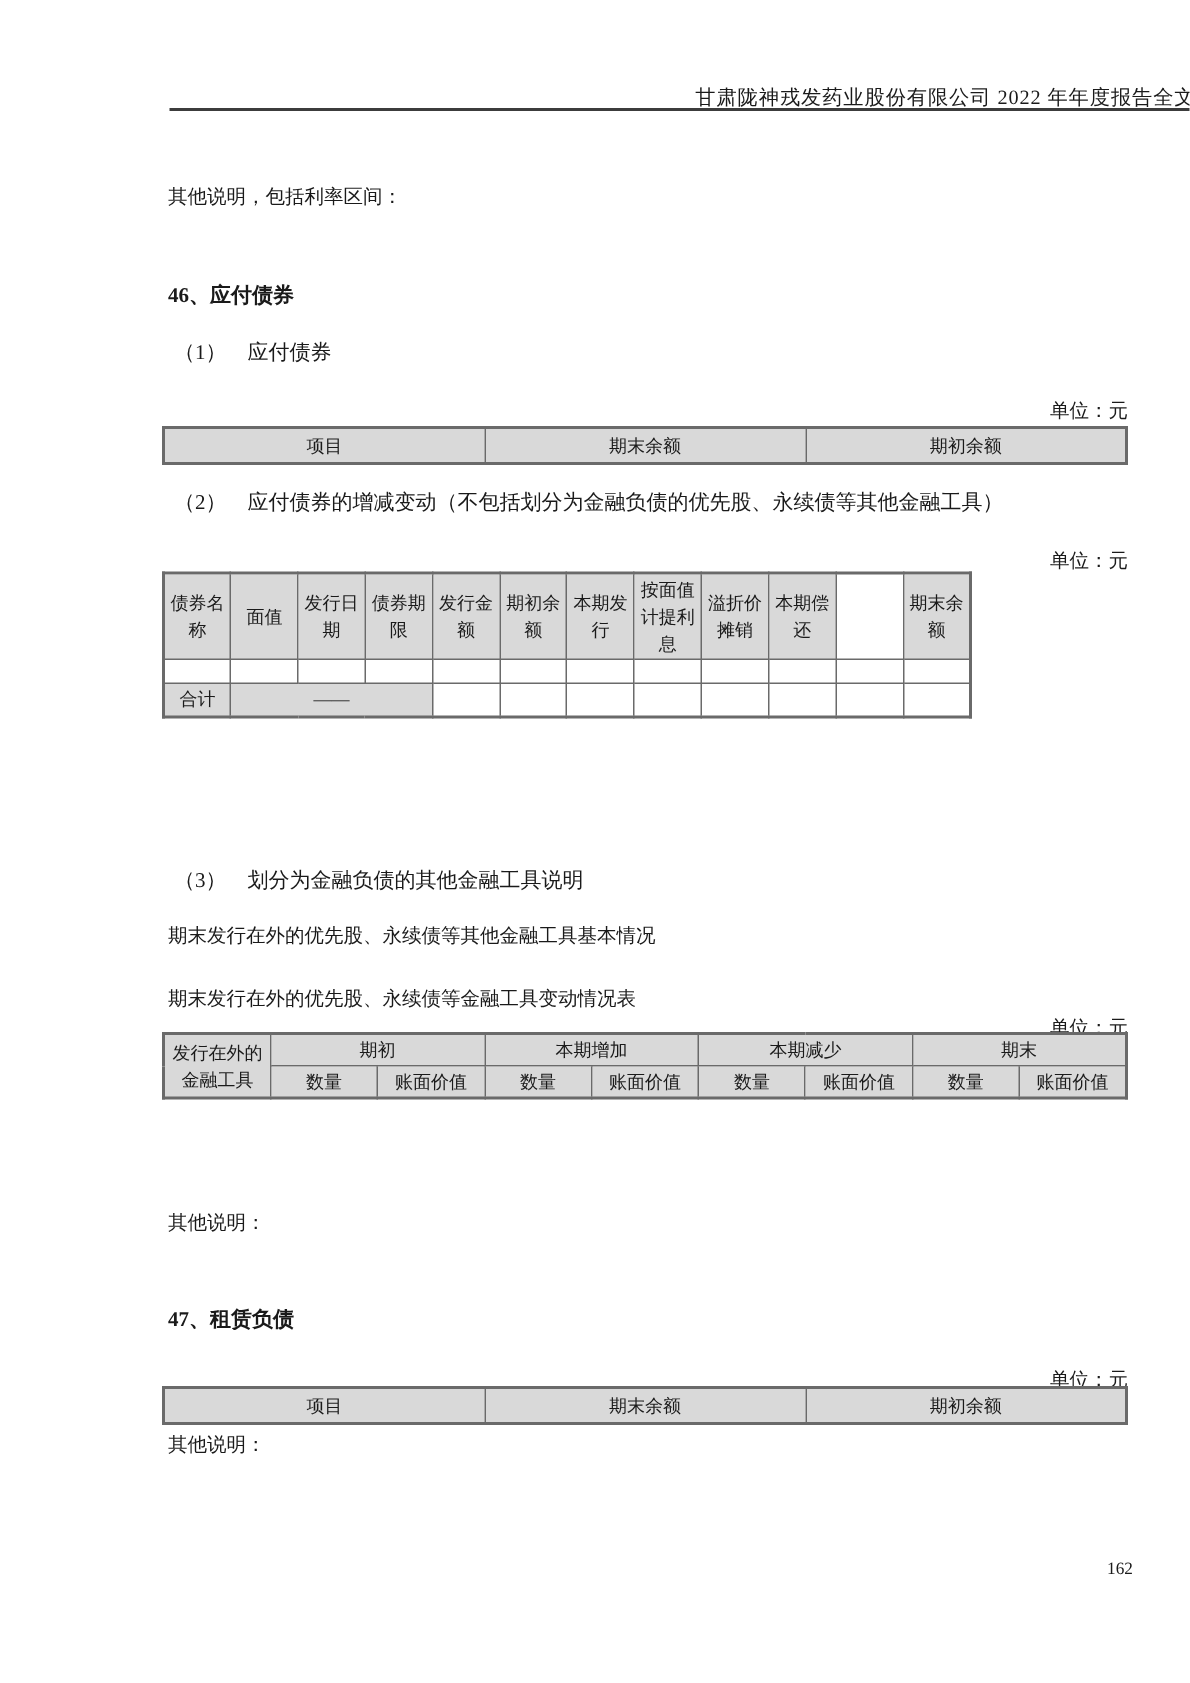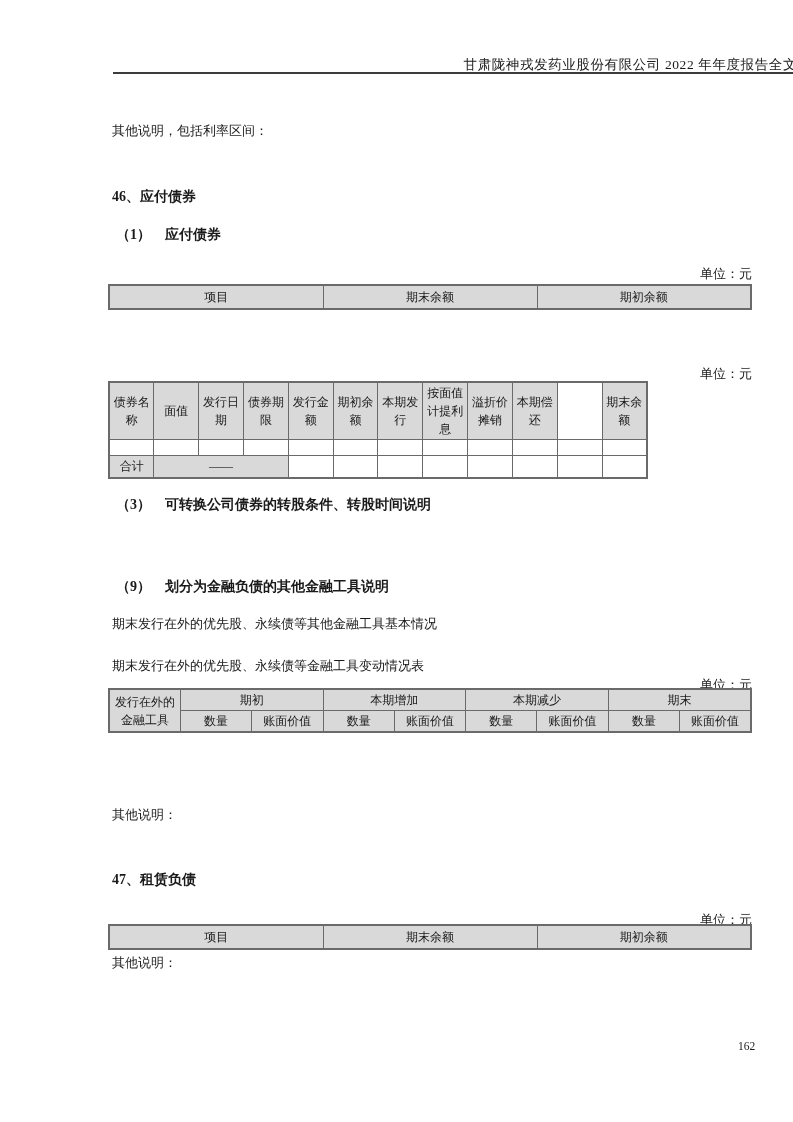--- a/index.html
+++ b/index.html
@@ -9,21 +9,21 @@
     color:#1a1a1a;
   }
   .page { position:relative; width:793px; height:1122px; overflow:hidden; background:#fff;margin-left:40px; }
   .abs { position:absolute; }
 
   .header-title { top:56px; right:36px; font-size:13.5px; letter-spacing:0.6px; white-space:nowrap; }
   .header-rule  { top:72px; left:73px; width:684px; height:0; border-top:2px solid #3c3c3c; }
 
   .note { font-size:13px; white-space:nowrap; }
   .h-num { font-size:14px; font-weight:bold; white-space:nowrap; }
-  .h-sub { font-size:14px; font-weight:bold; white-space:nowrap;text-align:center; }
+  .h-sub { font-size:14px; font-weight:normal; white-space:nowrap;text-align:center; }
   .unit  { font-size:13px; text-align:right; white-space:nowrap; }
 
   table.tbl {
     position:absolute; border-collapse:collapse; table-layout:fixed;
     border:2px solid #6a6a6a;
   }
   table.tbl td {
     border:1px solid #6a6a6a; background:#ffffff;
     font-size:12px; text-align:center; vertical-align:middle;
     padding:1px 3px; line-height:1.5; overflow:hidden;
@@ -62,20 +62,21 @@
       </colgroup>
     <tbody>
         <tr class="r24">
       <td class="g">项目</td>
       <td class="g">期末余额</td>
       <td class="g">期初余额</td>
     </tr>
   </tbody>
     </table>
 
+  <div class="abs h-sub" style="top:326px; left:76px;">（2）　应付债券的增减变动（不包括划分为金融负债的优先股、永续债等其他金融工具）</div>
 
   <div class="abs unit" style="top:365px; right:81px;">单位：元</div>
 
   <table class="tbl" style="top:381px; left:68px; width:540px;">
     <colgroup>
       <col style="width:8.34%">
         <col style="width:8.33%">
         <col style="width:8.33%">
         <col style="width:8.33%">
       <col style="width:8.33%">
@@ -124,22 +125,21 @@
       <td></td>
           <td></td>
       <td></td>
           <td></td>
       <td></td>
           <td></td>
     </tr>
   </tbody>
     </table>
 
-  <div class="abs h-sub" style="top:496px; left:76px;">（3）　可转换公司债券的转股条件、转股时间说明</div>
-  <div class="abs h-sub" style="top:578px; left:76px;">（9）　划分为金融负债的其他金融工具说明</div>
+  <div class="abs h-sub" style="top:578px; left:76px;">（3）　划分为金融负债的其他金融工具说明</div>
 
   <div class="abs note" style="top:657px; left:72px;">期末发行在外的优先股、永续债等金融工具变动情况表</div>
   <div class="abs note" style="top:615px; left:72px;">期末发行在外的优先股、永续债等其他金融工具基本情况</div>
 
   <div class="abs unit" style="top:676px; right:81px;">单位：元</div>
 
   <table class="tbl" style="top:688px; left:68px; width:644px;">
     <colgroup>
       <col style="width:11.12%">
         <col style="width:11.11%">

